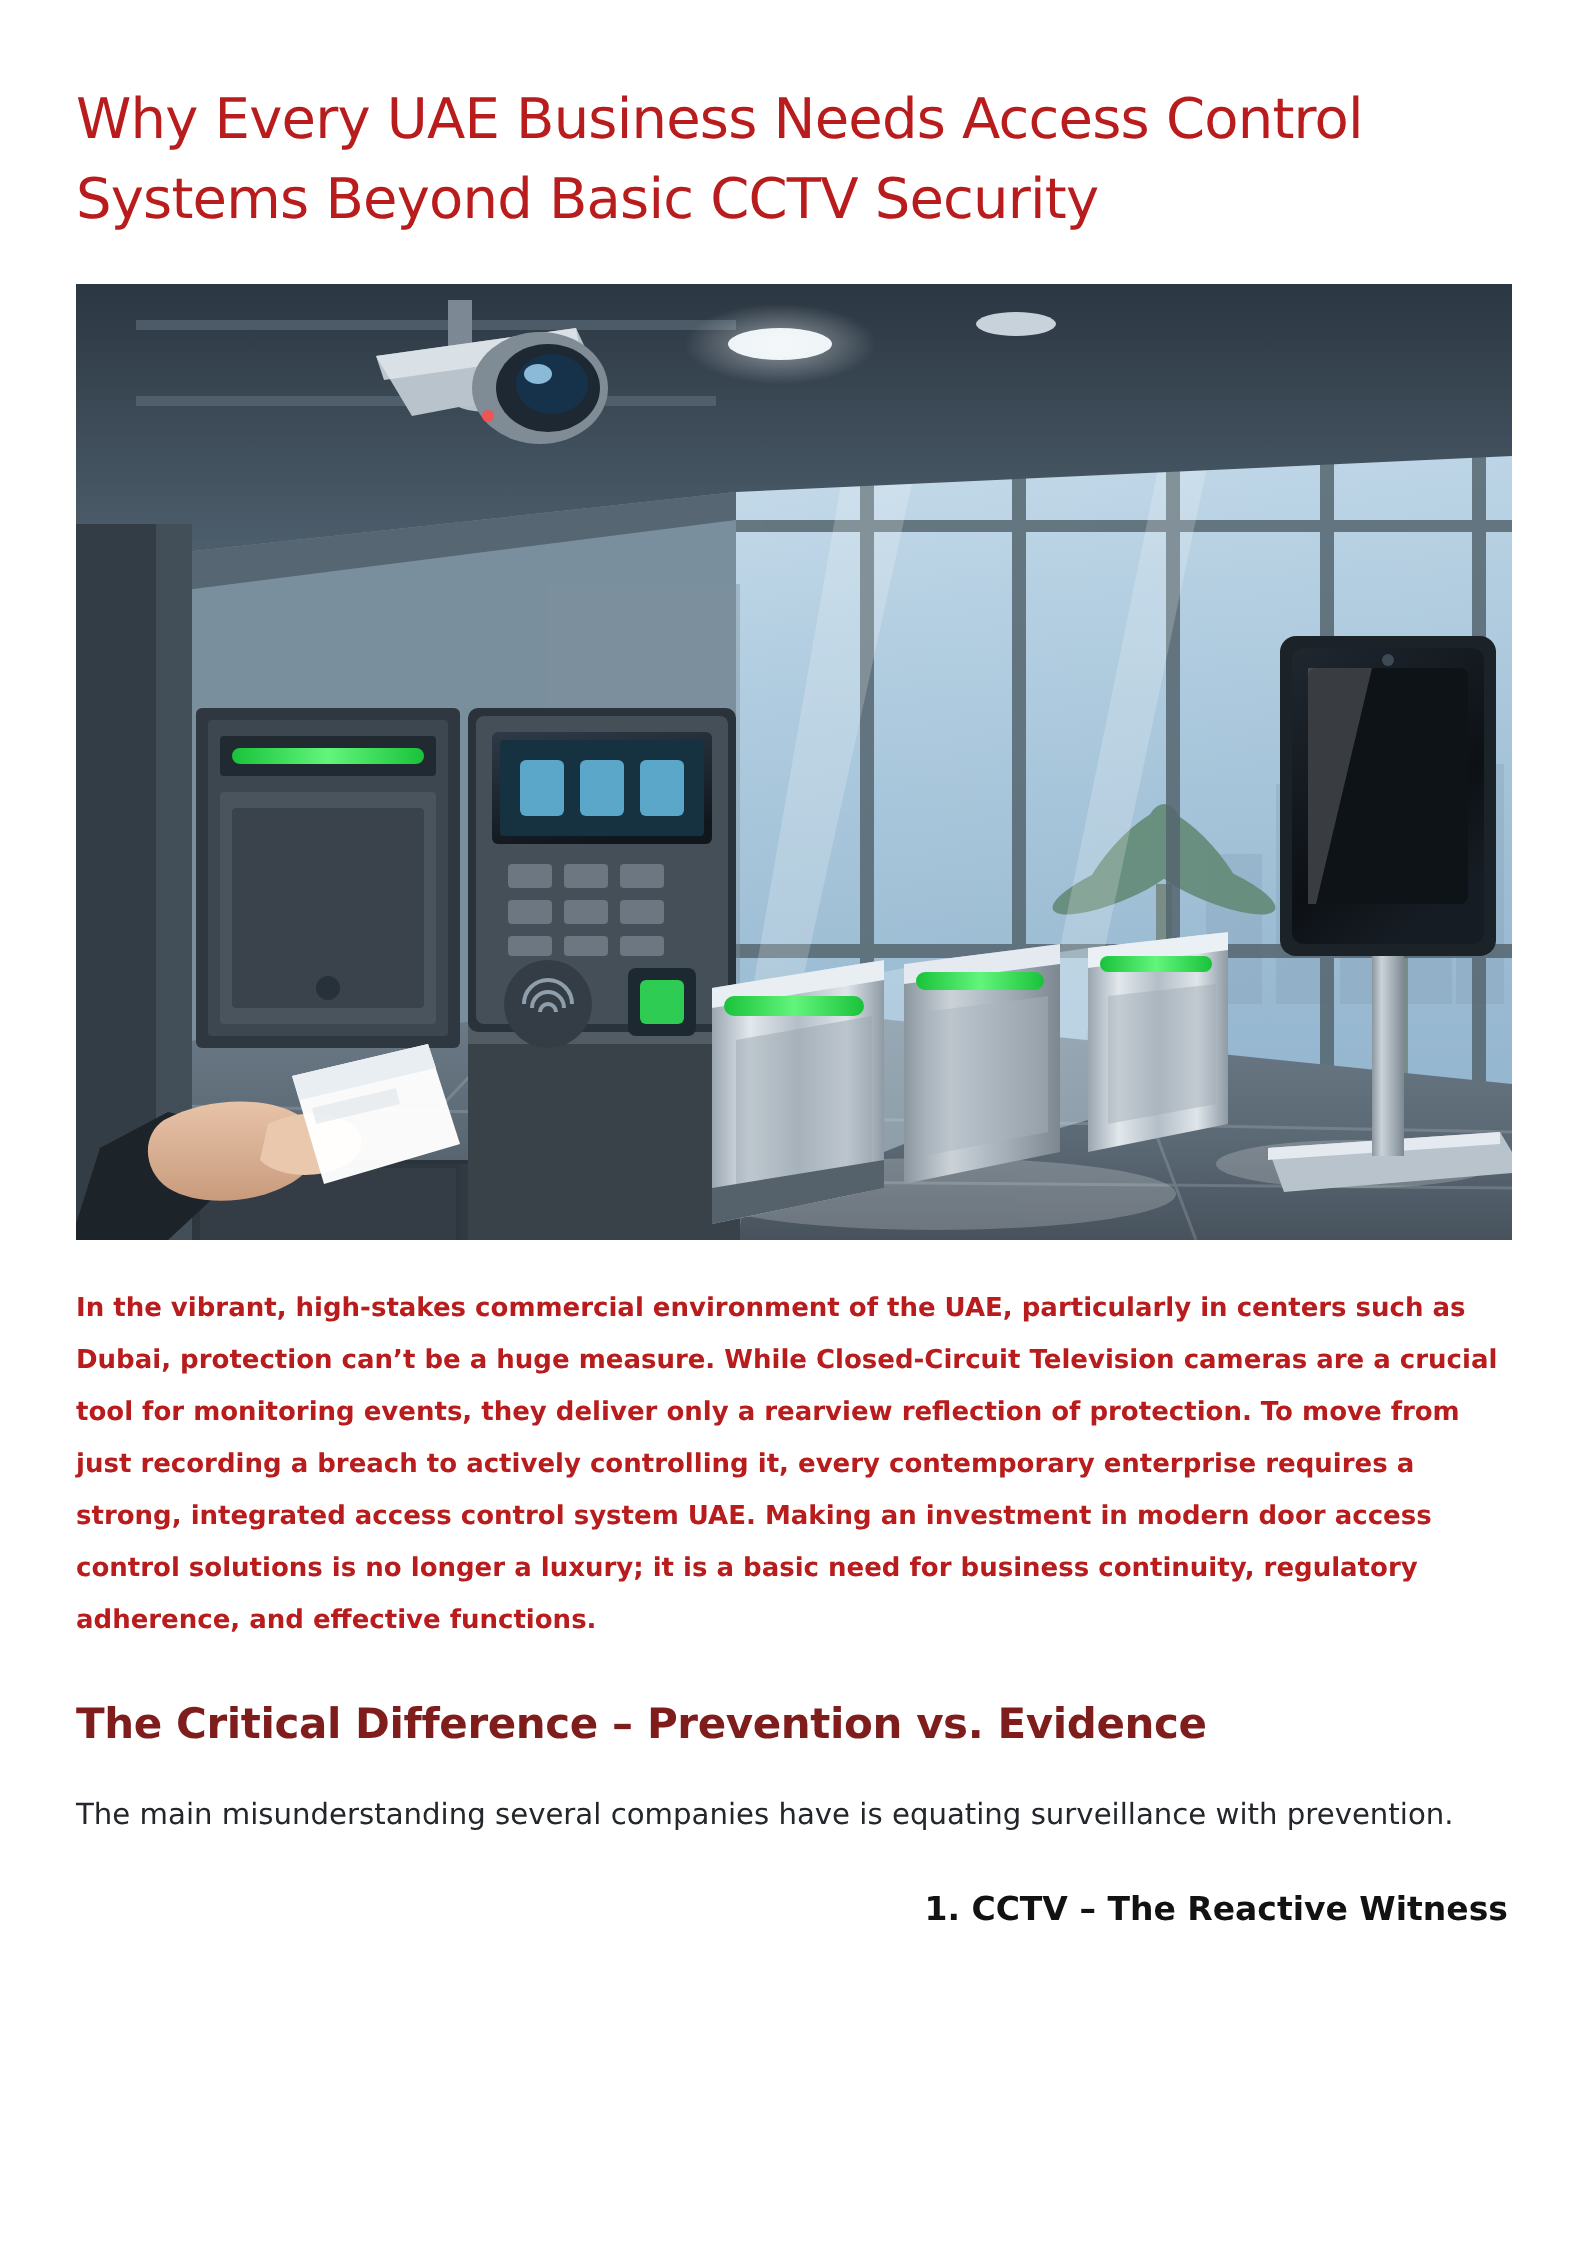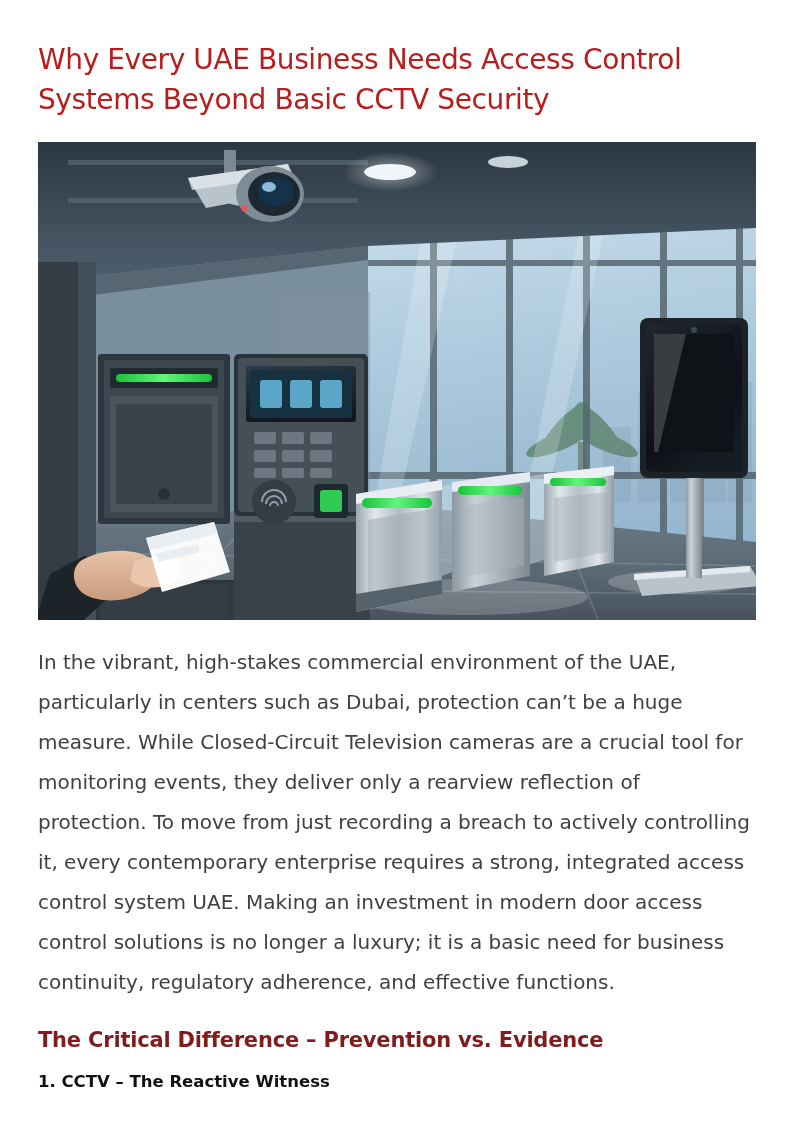--- a/index.html
+++ b/index.html
@@ -37,45 +37,46 @@
     overflow: hidden;
     position: relative;
     background: #0d1520;
   }
   .hero-svg {
     display: block;
     width: 718px;
     height: 478px;
   }
   .body-text {
-    font-size: 20px;
+    font-size: 13px;
     line-height: 2.0;
-    color: #404040;
+    color: #b91c1c;
     margin: 0 0 26px 0;
     max-width: 716px;
-    font-weight: 400;
+    font-weight: 700;
   }
   .section-heading {
     font-size: 21px;
     font-weight: 700;
     color: #7f1d1d;
     margin: 0 0 20px 0;
     letter-spacing: -0.2px;
   }
   .lead-line {
     font-size: 14.6px;
     line-height: 1.9;
     color: #23272b;
     margin: 0 0 24px 0;
   }
   .sub-heading {
     font-size: 16.5px;
     font-weight: 700;
     color: #121212;
     margin: 0 0 10px 0;
+    text-align: right;
   }
 </style>
 </head>
 <body>
 
 <div class="page">
 
   <h1 class="article-title">Why Every UAE Business Needs Access Control Systems Beyond Basic CCTV Security</h1>
 
   <figure class="hero-figure">
@@ -409,16 +410,17 @@
       </g>
 
       <rect x="0" y="0" width="718" height="478" fill="none"></rect>
     </svg>
   </figure>
 
   <p class="body-text">In the vibrant, high-stakes commercial environment of the UAE, particularly in centers such as Dubai, protection can’t be a huge measure. While Closed-Circuit Television cameras are a crucial tool for monitoring events, they deliver only a rearview reflection of protection. To move from just recording a breach to actively controlling it, every contemporary enterprise requires a strong, integrated access control system UAE. Making an investment in modern door access control solutions is no longer a luxury; it is a basic need for business continuity, regulatory adherence, and effective functions.</p>
 
   <h2 class="section-heading">The Critical Difference – Prevention vs. Evidence</h2>
 
+  <p class="lead-line">The main misunderstanding several companies have is equating surveillance with prevention.</p>
 
   <h3 class="sub-heading">1. CCTV – The Reactive Witness</h3>
 
 </div>
 
 </body></html>

